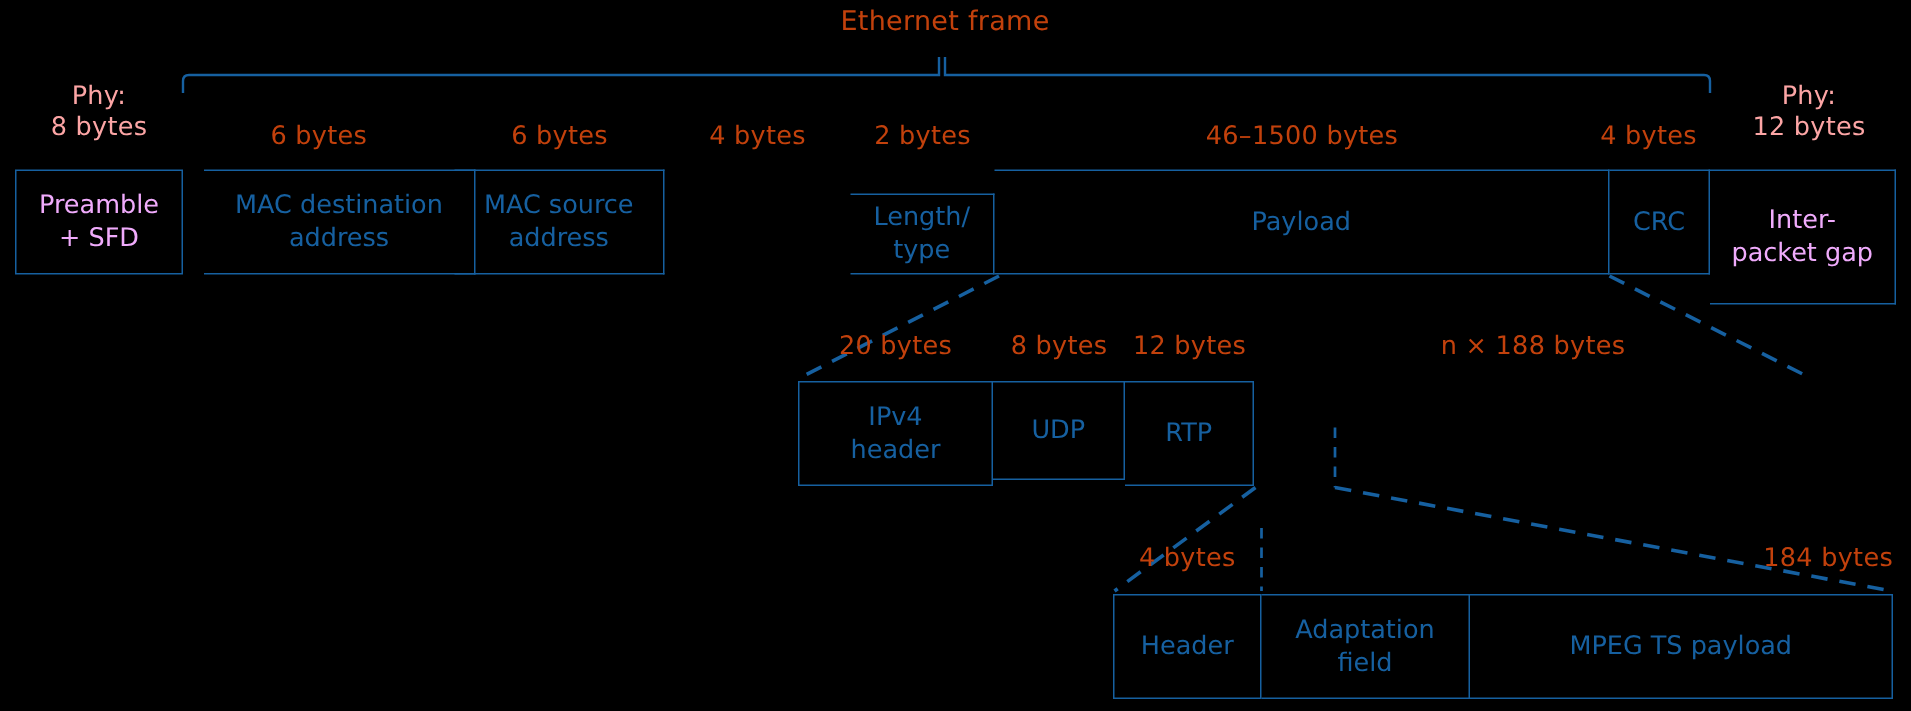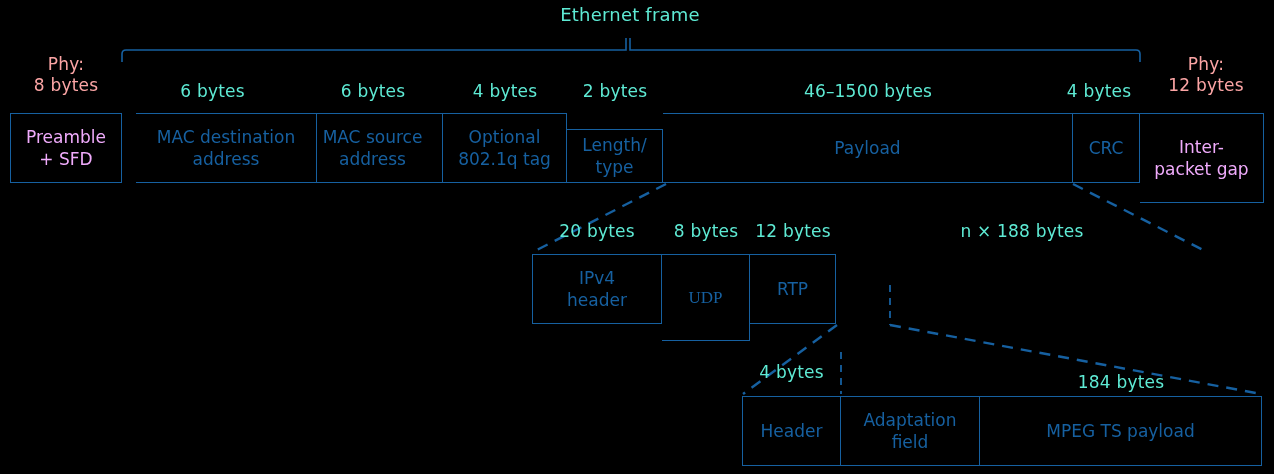--- a/index.html
+++ b/index.html
@@ -12,21 +12,21 @@
     width: 1274px;
     height: 474px;
     background: #000000;
     font-family: "DejaVu Sans", "Liberation Sans", sans-serif;
     overflow: hidden;
   }
 
   
   .lbl {
     position: absolute;
-    color: #5eead4;
+    color: #c2410c;
     font-size: 17px;
     line-height: 21px;
     text-align: center;
     white-space: pre-line;
     letter-spacing: .2px;
   }
   .lbl.gray { color: #fca5a5; }
   .lbl.title { font-size: 18px; }
 
   
@@ -90,40 +90,38 @@
   <div class="lbl" style="left:567px; top:81px; width:96px;">2 bytes</div>
   <div class="lbl" style="left:663px; top:81px; width:410px;">46–1500 bytes</div>
   <div class="lbl" style="left:1058px; top:81px; width:82px;">4 bytes</div>
 
   <div class="field gray" style="left:10px;   top:113px; width:112px; height:70px;">Preamble
 + SFD</div>
   <div class="field nol" style="left:136px;  top:113px; width:181px; height:70px;">MAC destination
 address</div>
   <div class="field nol" style="left:303px;  top:113px; width:140px; height:70px;">MAC source
 address</div>
-  <div class="field nol" style="left:443px;  top:113px; width:124px; height:70px;">Optional
-802.1q tag</div>
   <div class="field nol" style="left:567px;  top:129px; width:96px;  height:54px;">Length/
 type</div>
   <div class="field nol" style="left:663px;  top:113px; width:410px; height:70px;">Payload</div>
   <div class="field nol" style="left:1073px; top:113px; width:67px;  height:70px;">CRC</div>
   <div class="field gray nol" style="left:1140px; top:113px; width:124px; height:90px;">Inter-
 packet gap</div>
 
   <div class="lbl" style="left:532px; top:221px; width:130px;">20 bytes</div>
   <div class="lbl" style="left:662px; top:221px; width:88px;">8 bytes</div>
   <div class="lbl" style="left:750px; top:221px; width:86px;">12 bytes</div>
   <div class="lbl" style="left:836px; top:221px; width:372px;">n × 188 bytes</div>
 
   <div class="field" style="left:532px; top:254px; width:130px; height:70px;">IPv4
 header</div>
-  <div class="field nol" style="left:662px; top:254px; width:88px;  height:87px;font-family:Liberation Serif, serif;">UDP</div>
+  <div class="field nol" style="left:662px; top:254px; width:88px;  height:66px;">UDP</div>
   <div class="field nol" style="left:750px; top:254px; width:86px;  height:70px;">RTP</div>
 
   <div class="lbl" style="left:742px; top:362px; width:99px;">4 bytes</div>
-  <div class="lbl" style="left:980px; top:372px; width:282px;">184 bytes</div>
+  <div class="lbl" style="left:980px; top:362px; width:282px;text-align:right;">184 bytes</div>
 
   <div class="field" style="left:742px; top:396px; width:99px;  height:70px;">Header</div>
   <div class="field nol" style="left:841px; top:396px; width:139px; height:70px;">Adaptation
 field</div>
   <div class="field nol" style="left:980px; top:396px; width:282px; height:70px;">MPEG TS payload</div>
 
 </div>
 
 </body></html>

